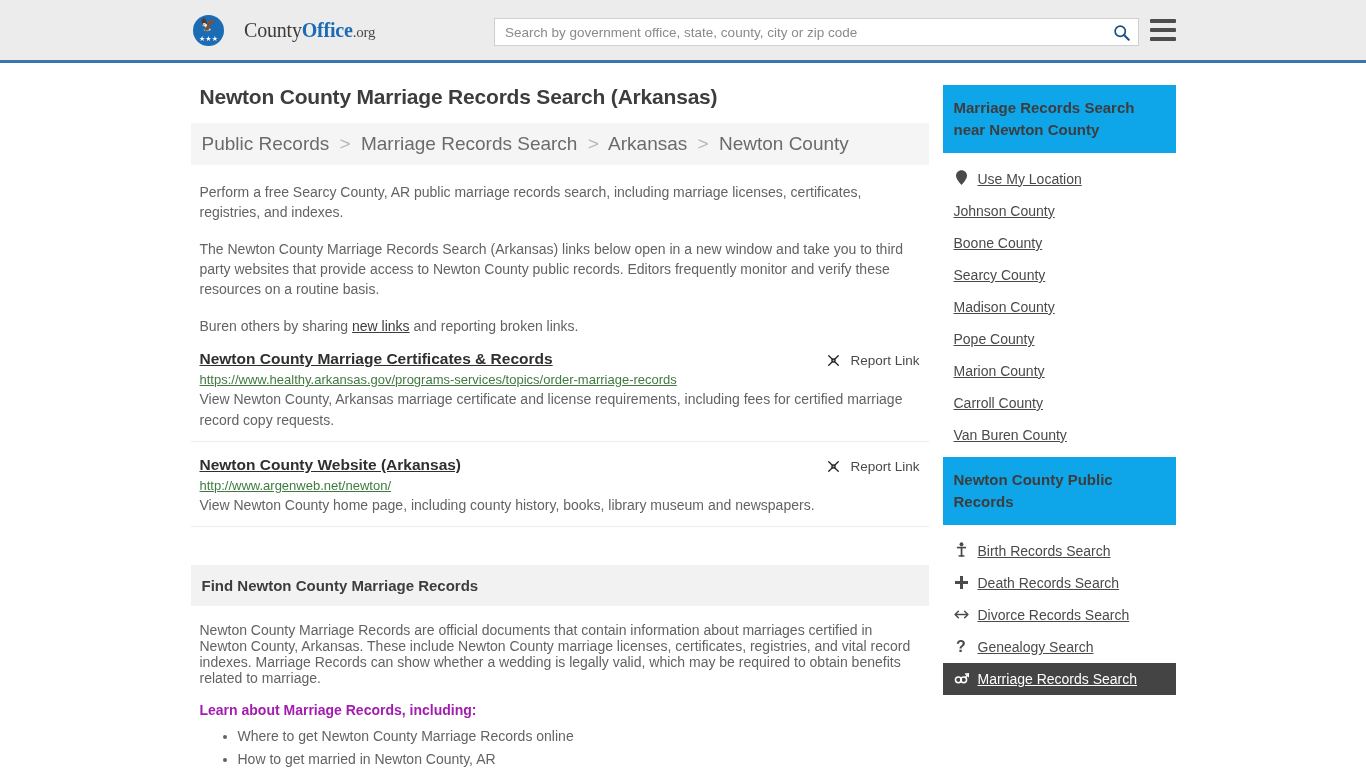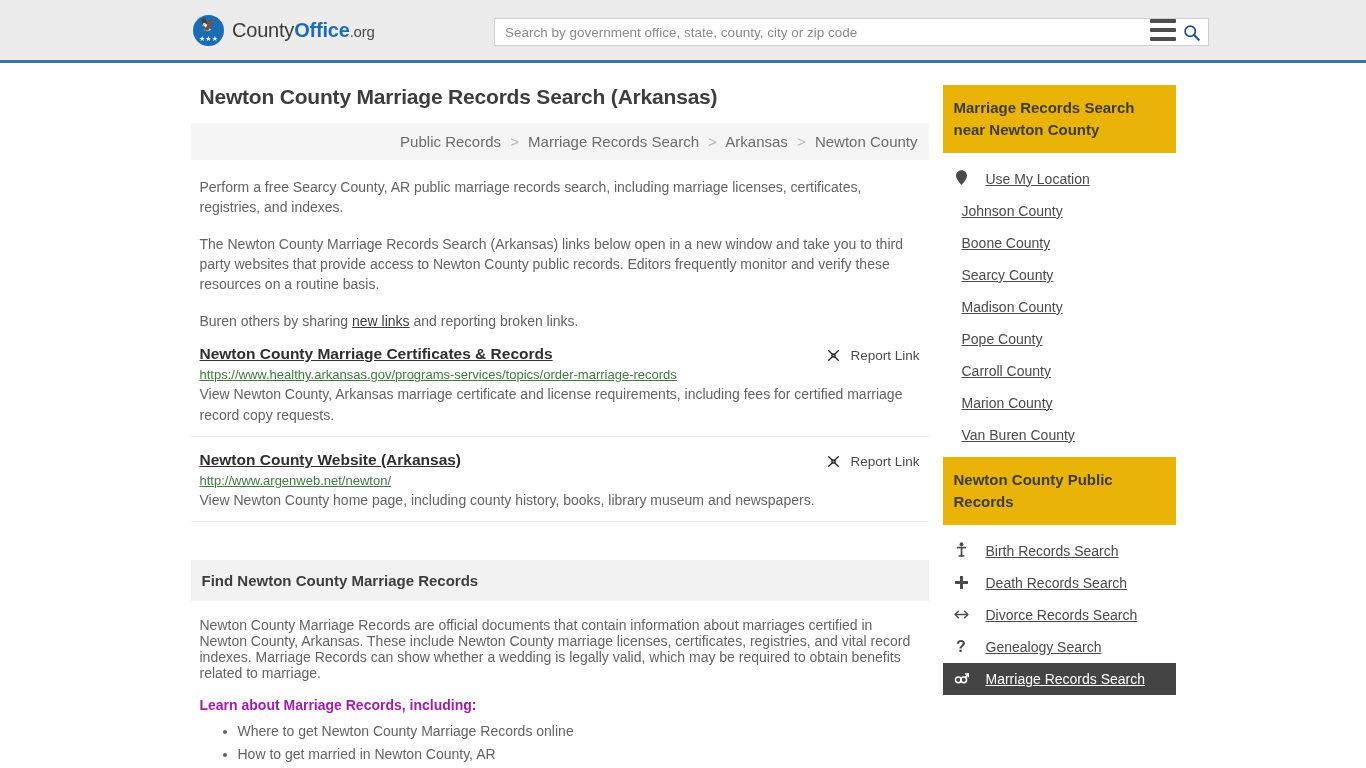--- a/index.html
+++ b/index.html
@@ -40,34 +40,35 @@
   .logo-mark .eagle {
     position: absolute; left: 0; top: 3px; width: 100%;
     text-align: center; color: #ffffff; font-size: 13px; line-height: 13px;
   }
   .logo-mark .stars {
     position: absolute; left: 0; bottom: 4px; width: 100%;
     text-align: center; color: #ffffff; font-size: 7px; line-height: 7px;
     letter-spacing: 0px;
   }
   .logo-text {
-    margin-left: 8px;
+    margin-left: 20px;
     font-size: 20px;
     color: #3b3b3b;
     letter-spacing: -0.2px;
     white-space: nowrap;
+    font-family: Liberation Serif, serif;
   }
   .logo-text .b { font-weight: bold; color: #1b6cb5; }
   .logo-text .org { font-size: 15px; color: #4a4a4a; }
 
   .search-area {
     position: absolute;
     left: 494px;
     top: 18px;
-    width: 715px;
+    width: 645px;
     height: 28px;
     display: flex;
     align-items: center;
     background: #ffffff;
     border: 1px solid #cfcfcf;
   }
   .search-input {
     flex: 1;
     height: 100%;
     border: none;
@@ -124,23 +125,22 @@
     font-size: 21px;
     color: #3d3d3d;
     font-weight: bold;
     margin: 0 0 14px 9px;
     letter-spacing: -0.2px;
   }
 
   .breadcrumb {
     background: #f5f5f5;
     padding: 10px 11px;
-    font-size: 15px;
+    font-size: 19px;
     color: #6b6b6b;
-    text-align: right;
   }
   .breadcrumb a { color: #6b6b6b; text-decoration: none; }
   .breadcrumb .sep { color: #b5b5b5; margin: 0 5px; }
 
   .intro { padding: 0 9px; }
   .intro p {
     margin: 17px 0 0 0;
     line-height: 20px;
     font-size: 14px;
     color: #636363;
@@ -215,38 +215,38 @@
   }
   .section-body ul li {
     line-height: 23px;
     font-size: 14px;
     color: #636363;
   }
 
   
   .panel { margin-bottom: 6px; }
   .panel-head {
-    background: #eab308;
+    background: #0ea5e9;
     padding: 12px 11px;
     font-size: 15px;
     font-weight: bold;
     color: #3d3d3d;
     line-height: 22px;
   }
   .panel-list { padding: 9px 0 0 0; }
   .panel-item {
     display: flex;
     align-items: center;
     gap: 9px;
     padding: 8px 11px;
     font-size: 14px;
     color: #4a4a4a;
     cursor: pointer;
   }
-  .panel-item .plabel { text-decoration: underline; margin-left: 8px; }
+  .panel-item .plabel { text-decoration: underline; }
   .panel-item.active {
     background: #444444;
   }
   .panel-item.active .plabel,
   .panel-item.active .pic {
     color: #ffffff;
   }
   .pic {
     width: 15px;
     flex: none;
@@ -378,24 +378,24 @@
           <div class="panel-item">
             <span class="plabel">Searcy County</span>
           </div>
           <div class="panel-item">
             <span class="plabel">Madison County</span>
           </div>
           <div class="panel-item">
             <span class="plabel">Pope County</span>
           </div>
           <div class="panel-item">
+            <span class="plabel">Marion County</span>
+          </div>
+          <div class="panel-item">
             <span class="plabel">Carroll County</span>
-          </div>
-          <div class="panel-item">
-            <span class="plabel">Marion County</span>
           </div>
           <div class="panel-item">
             <span class="plabel">Van Buren County</span>
           </div>
         </div>
       </div>
 
       <div class="panel">
         <div class="panel-head">Newton County Public Records</div>
         <div class="panel-list">

